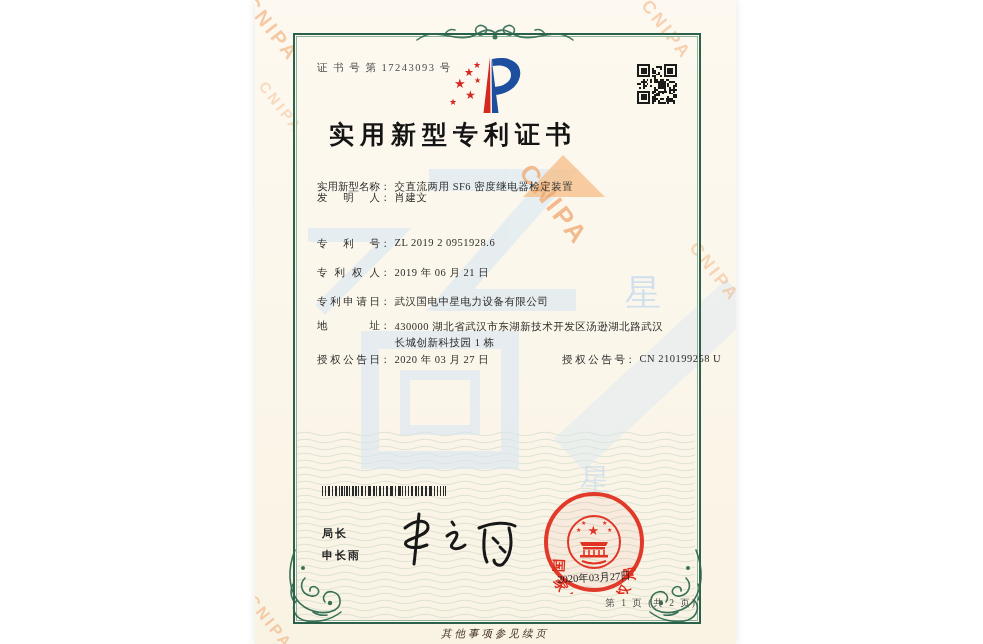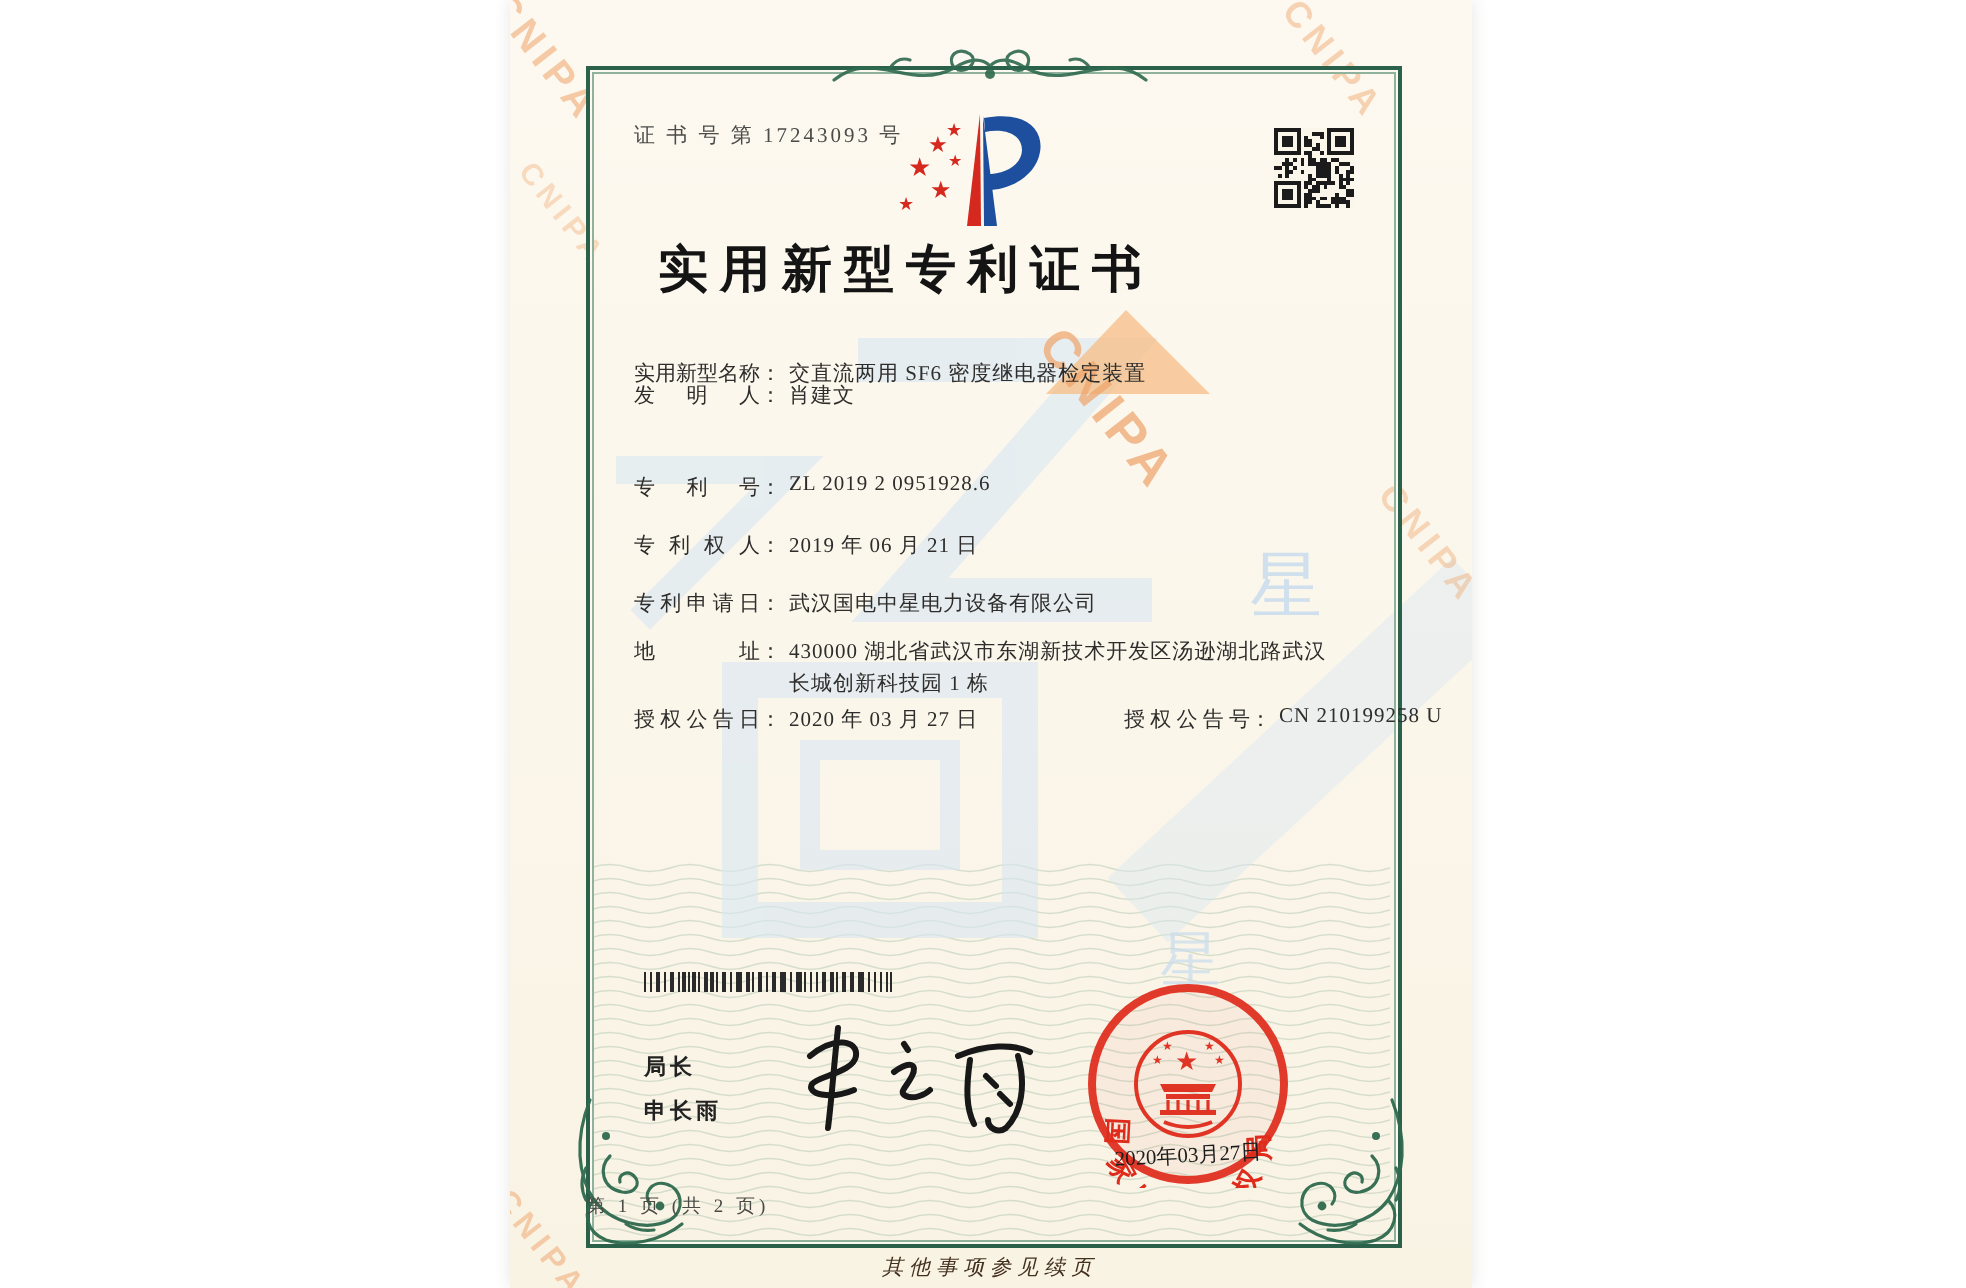--- a/index.html
+++ b/index.html
@@ -66,21 +66,21 @@
     position:absolute;left:67px;top:526px;font-family:"Liberation Sans",sans-serif;
     font-size:11px;color:#222;letter-spacing:2px;font-weight:bold;
   }
   .sig-name{
     position:absolute;left:67px;top:548px;font-family:"Liberation Sans",sans-serif;
     font-size:11px;color:#222;letter-spacing:2px;font-weight:bold;
   }
   .autograph{position:absolute;left:142px;top:504px;z-index:7;}
   .seal{position:absolute;left:287px;top:490px;z-index:8;}
   .page-footer{
-    position:absolute;left:38px;top:597px;width:404px;text-align:left;
+    position:absolute;left:38px;top:597px;width:404px;text-align:right;
     font-size:9.5px;color:#4a4a46;letter-spacing:2px;z-index:6;
   }
   .continuation{
     position:absolute;left:38px;top:627px;width:404px;text-align:center;
     font-size:10.5px;color:#43301f;letter-spacing:3px;z-index:6;font-style:italic;
   }
   .guilloche{position:absolute;left:40px;top:430px;z-index:1;pointer-events:none;}
 </style>
 </head>
 <body>

